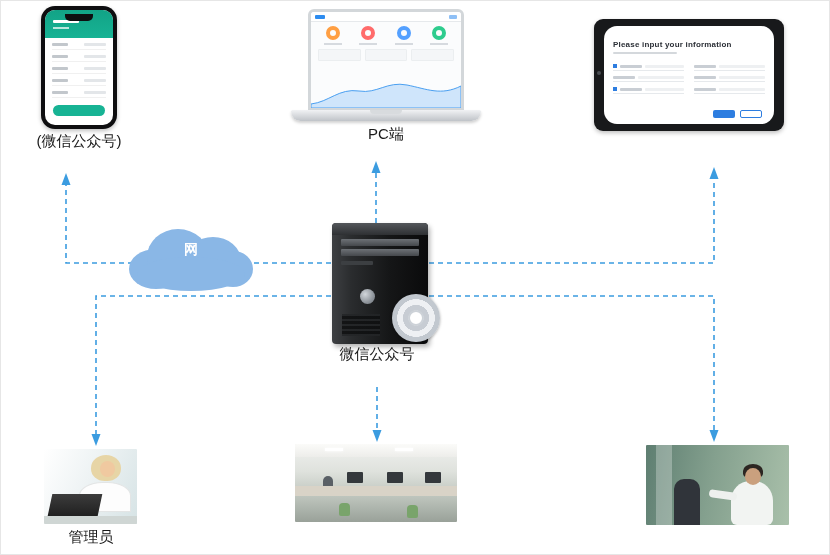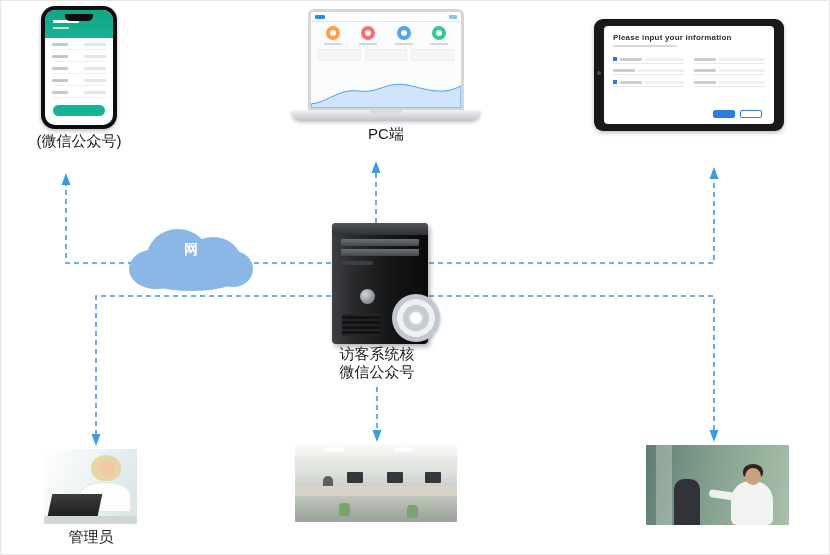--- a/index.html
+++ b/index.html
@@ -45,21 +45,21 @@
   .dash-chart { position:absolute; left:0; right:0; bottom:0; height:32px; }
   .laptop-base { width:190px; height:11px; background:linear-gradient(180deg,#f1f2f4,#bfc3c8);
                  border-radius:2px 2px 12px 12px; position:relative; box-shadow:0 2px 3px rgba(0,0,0,.18); }
   .laptop-base::after { content:""; position:absolute; left:50%; top:0; transform:translateX(-50%);
                         width:32px; height:4px; background:#d8dbde; border-radius:0 0 4px 4px; }
 
   
   .tablet { position:absolute; left:593px; top:18px; width:190px; height:112px; background:#18191b;
             border-radius:9px; padding:7px 10px; box-shadow:0 2px 4px rgba(0,0,0,.25); }
   .tab-cam { position:absolute; left:3px; top:52px; width:4px; height:4px; border-radius:50%; background:#4a4d52; }
-  .tab-screen { width:100%; height:100%; background:#fff; border-radius:4px; position:relative; padding:7px 9px; overflow:hidden; }
+  .tab-screen { width:100%; height:100%; background:#fff; border-radius:13px; position:relative; padding:14px 9px; overflow:hidden; }
   .pad-title { font-size:8px; font-weight:bold; color:#2b2f36; letter-spacing:.2px; }
   .pad-sub { width:64px; height:2px; background:#d4d8dc; margin-top:3px; border-radius:1px; }
   .pad-form { display:flex; flex-wrap:wrap; justify-content:space-between; margin-top:5px; }
   .pad-row { width:47%; display:flex; align-items:center; gap:3px; margin-top:5px; border-bottom:1px solid #e6e9ec; padding-bottom:2px; }
   .pad-sq { width:4px; height:4px; background:#2d7de0; flex:none; }
   .pad-bar { width:22px; height:3px; background:#c9ced4; border-radius:1px; flex:none; }
   .pad-line { flex:1; height:3px; background:#eef0f2; border-radius:1px; }
   .pad-btns { position:absolute; right:12px; bottom:6px; display:flex; gap:5px; }
   .pad-btn { width:22px; height:8px; border-radius:2px; }
   .pad-btn.fill { background:#2d7de0; }
@@ -273,21 +273,20 @@
   <div class="server">
     <div class="srv-top"></div>
     <div class="srv-bay b1"></div>
     <div class="srv-bay b2"></div>
     <div class="srv-slot"></div>
     <div class="srv-badge"></div>
     <div class="srv-vents"></div>
     <div class="srv-cd"></div>
   </div>
   <div class="node-label" style="left:306px; top:344px;">
-    <div>访客系统核</div>
     <div>微信公众号</div>
   </div>
 
   <div class="photo photo-admin">
     <div class="adm-desk"></div>
     <div class="adm-hair"></div>
     <div class="adm-face"></div>
     <div class="adm-body"></div>
     <div class="adm-laptop"></div>
   </div>

